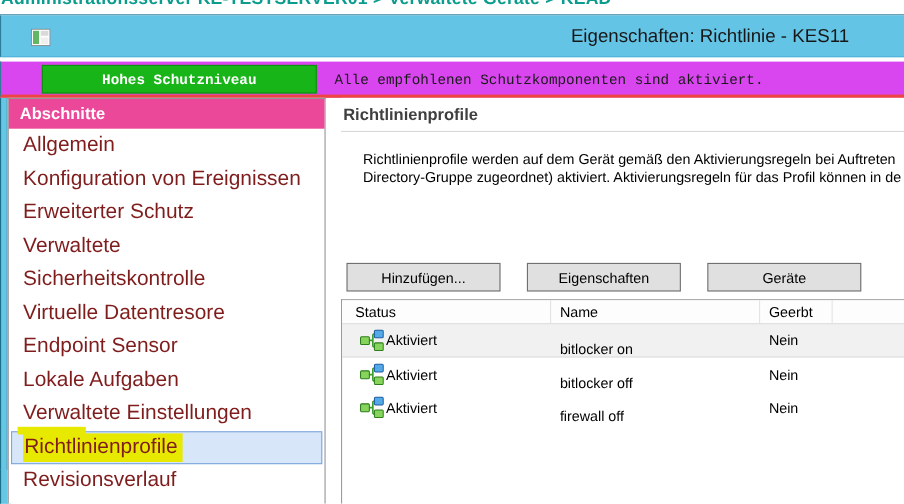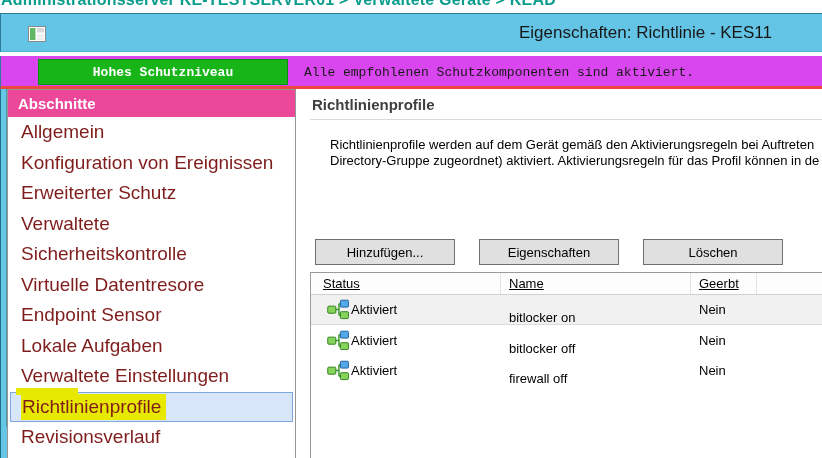--- a/index.html
+++ b/index.html
@@ -55,21 +55,21 @@
   .desc div { white-space:nowrap; }
 
   .btn-row { position:absolute; left:5px; top:150px; height:26px; display:flex; gap:24px; }
   .btn { width:140px; height:26px; background:#e0e0e0; border:1px solid #707070; font-size:13px;
          font-family:"Liberation Sans", sans-serif; color:#000; display:flex; align-items:center; justify-content:center; cursor:default; }
 
   .table { position:absolute; left:0; top:183px; width:512px; height:200px; background:#fff;
            border:1px solid #9b9b9b; border-right:none; border-bottom:none; }
   .thead { display:flex; height:22px; background:#fdfdfd; border-bottom:1px solid #d0d0d0; }
   .th { font-size:13px; color:#000; display:flex; align-items:center; padding-left:8px;
-        border-right:1px solid #e3e3e3;text-decoration:underline; }
+        border-right:1px solid #e3e3e3; }
   .th-status { width:190px; padding-left:12px; }
   .th-name { width:190px; }
   .th-geerbt { width:66px; }
   .th-rest { flex:1; border-right:none; }
   .trow { display:flex; height:30px; align-items:center; font-size:13px; color:#000; }
   .trow.first { background:#f1f1f1; border-bottom:1px solid #dcdcdc; }
   .td-status { width:190px; display:flex; align-items:center; padding-left:16px; }
   .td-status .picon { margin-right:2px; flex:0 0 auto; }
   .td-name { width:190px; padding-left:8px;margin-top:16px; }
   .td-geerbt { width:66px; padding-left:8px; }
@@ -150,21 +150,21 @@
         <div class="main-divider"></div>
 
         <div class="desc">
           <div>Richtlinienprofile werden auf dem Gerät gemäß den Aktivierungsregeln bei Auftreten</div>
           <div>Directory-Gruppe zugeordnet) aktiviert. Aktivierungsregeln für das Profil können in de</div>
         </div>
 
         <div class="btn-row">
           <button class="btn">Hinzufügen...</button>
           <button class="btn">Eigenschaften</button>
-          <button class="btn">Löschen</button>
+          <button class="btn">Geräte</button>
         </div>
 
         <div class="table">
           <div class="thead">
             <div class="th th-status">Status</div>
             <div class="th th-name">Name</div>
             <div class="th th-geerbt">Geerbt</div>
             <div class="th th-rest"></div>
           </div>
 

